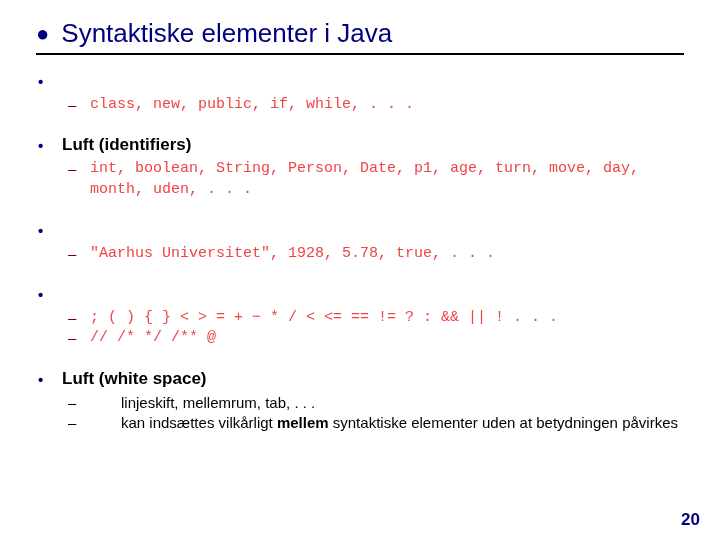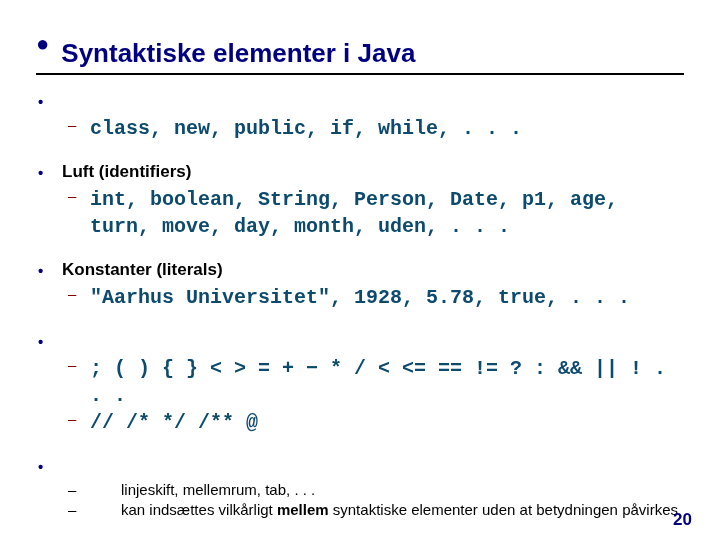--- a/index.html
+++ b/index.html
@@ -26,23 +26,22 @@
     border-bottom: 2px solid #000;
     margin-bottom: 16px;
   }
   .title-dot {
     font-size: 22px;
     line-height: 1;
     color: #000080;
   }
   .title-text {
     font-size: 26px;
-    font-weight: bold;
+    font-weight: normal;
     color: #000080;
-    margin-top: 20px;
   }
   .section {
     margin-bottom: 20px;
   }
   .sec-head {
     display: flex;
     align-items: flex-start;
     gap: 10px;
     font-weight: bold;
     font-size: 17px;
@@ -67,34 +66,34 @@
     color: #800000;
     width: 12px;
     flex: 0 0 12px;
   }
   .sub-dash.black { color: #000; }
   .sub-body {
     flex: 1;
   }
   .mono {
     font-family: "Courier New", Courier, monospace;
-    font-weight: bold;
-    color: #0c4a6e;
-    font-size: 20px;
+    font-weight: normal;
+    color: #ef4444;
+    font-size: 15px;
   }
   .plain .sub-body {
     font-family: Arial, Helvetica, sans-serif;
     font-weight: normal;
     color: #000;
     margin-left: 31px;
   }
   .page-num {
     position: absolute;
     bottom: 10px;
-    right: 28px;
+    right: 20px;
     font-weight: bold;
     color: #000080;
     font-size: 17px;
   }
   b.inline { font-weight: bold; }
 </style>
 </head>
 <body>
 
 <div class="slide">
@@ -121,21 +120,20 @@
     </div>
     <div class="sub">
       <span class="sub-dash">–</span>
       <span class="sub-body mono">int, boolean, String, Person, Date, p1, age, turn, move, day, month, uden, . . .</span>
     </div>
   </div>
 
   <div class="section">
     <div class="sec-head">
       <span class="sec-bullet">•</span>
-      <span>Konstanter (literals)</span>
     </div>
     <div class="sub">
       <span class="sub-dash">–</span>
       <span class="sub-body mono">"Aarhus Universitet", 1928, 5.78, true, . . .</span>
     </div>
   </div>
 
   <div class="section">
     <div class="sec-head">
       <span class="sec-bullet">•</span>
@@ -146,20 +144,21 @@
     </div>
     <div class="sub">
       <span class="sub-dash">–</span>
       <span class="sub-body mono">// /* */ /** @</span>
     </div>
   </div>
 
   <div class="section">
     <div class="sec-head">
       <span class="sec-bullet">•</span>
+      <span>Luft (white space)</span>
     </div>
     <div class="sub plain">
       <span class="sub-dash black">–</span>
       <span class="sub-body">linjeskift, mellemrum, tab, . . .</span>
     </div>
     <div class="sub plain">
       <span class="sub-dash black">–</span>
       <span class="sub-body">kan indsættes vilkårligt <b class="inline">mellem</b> syntaktiske elementer uden at betydningen påvirkes</span>
     </div>
   </div>

